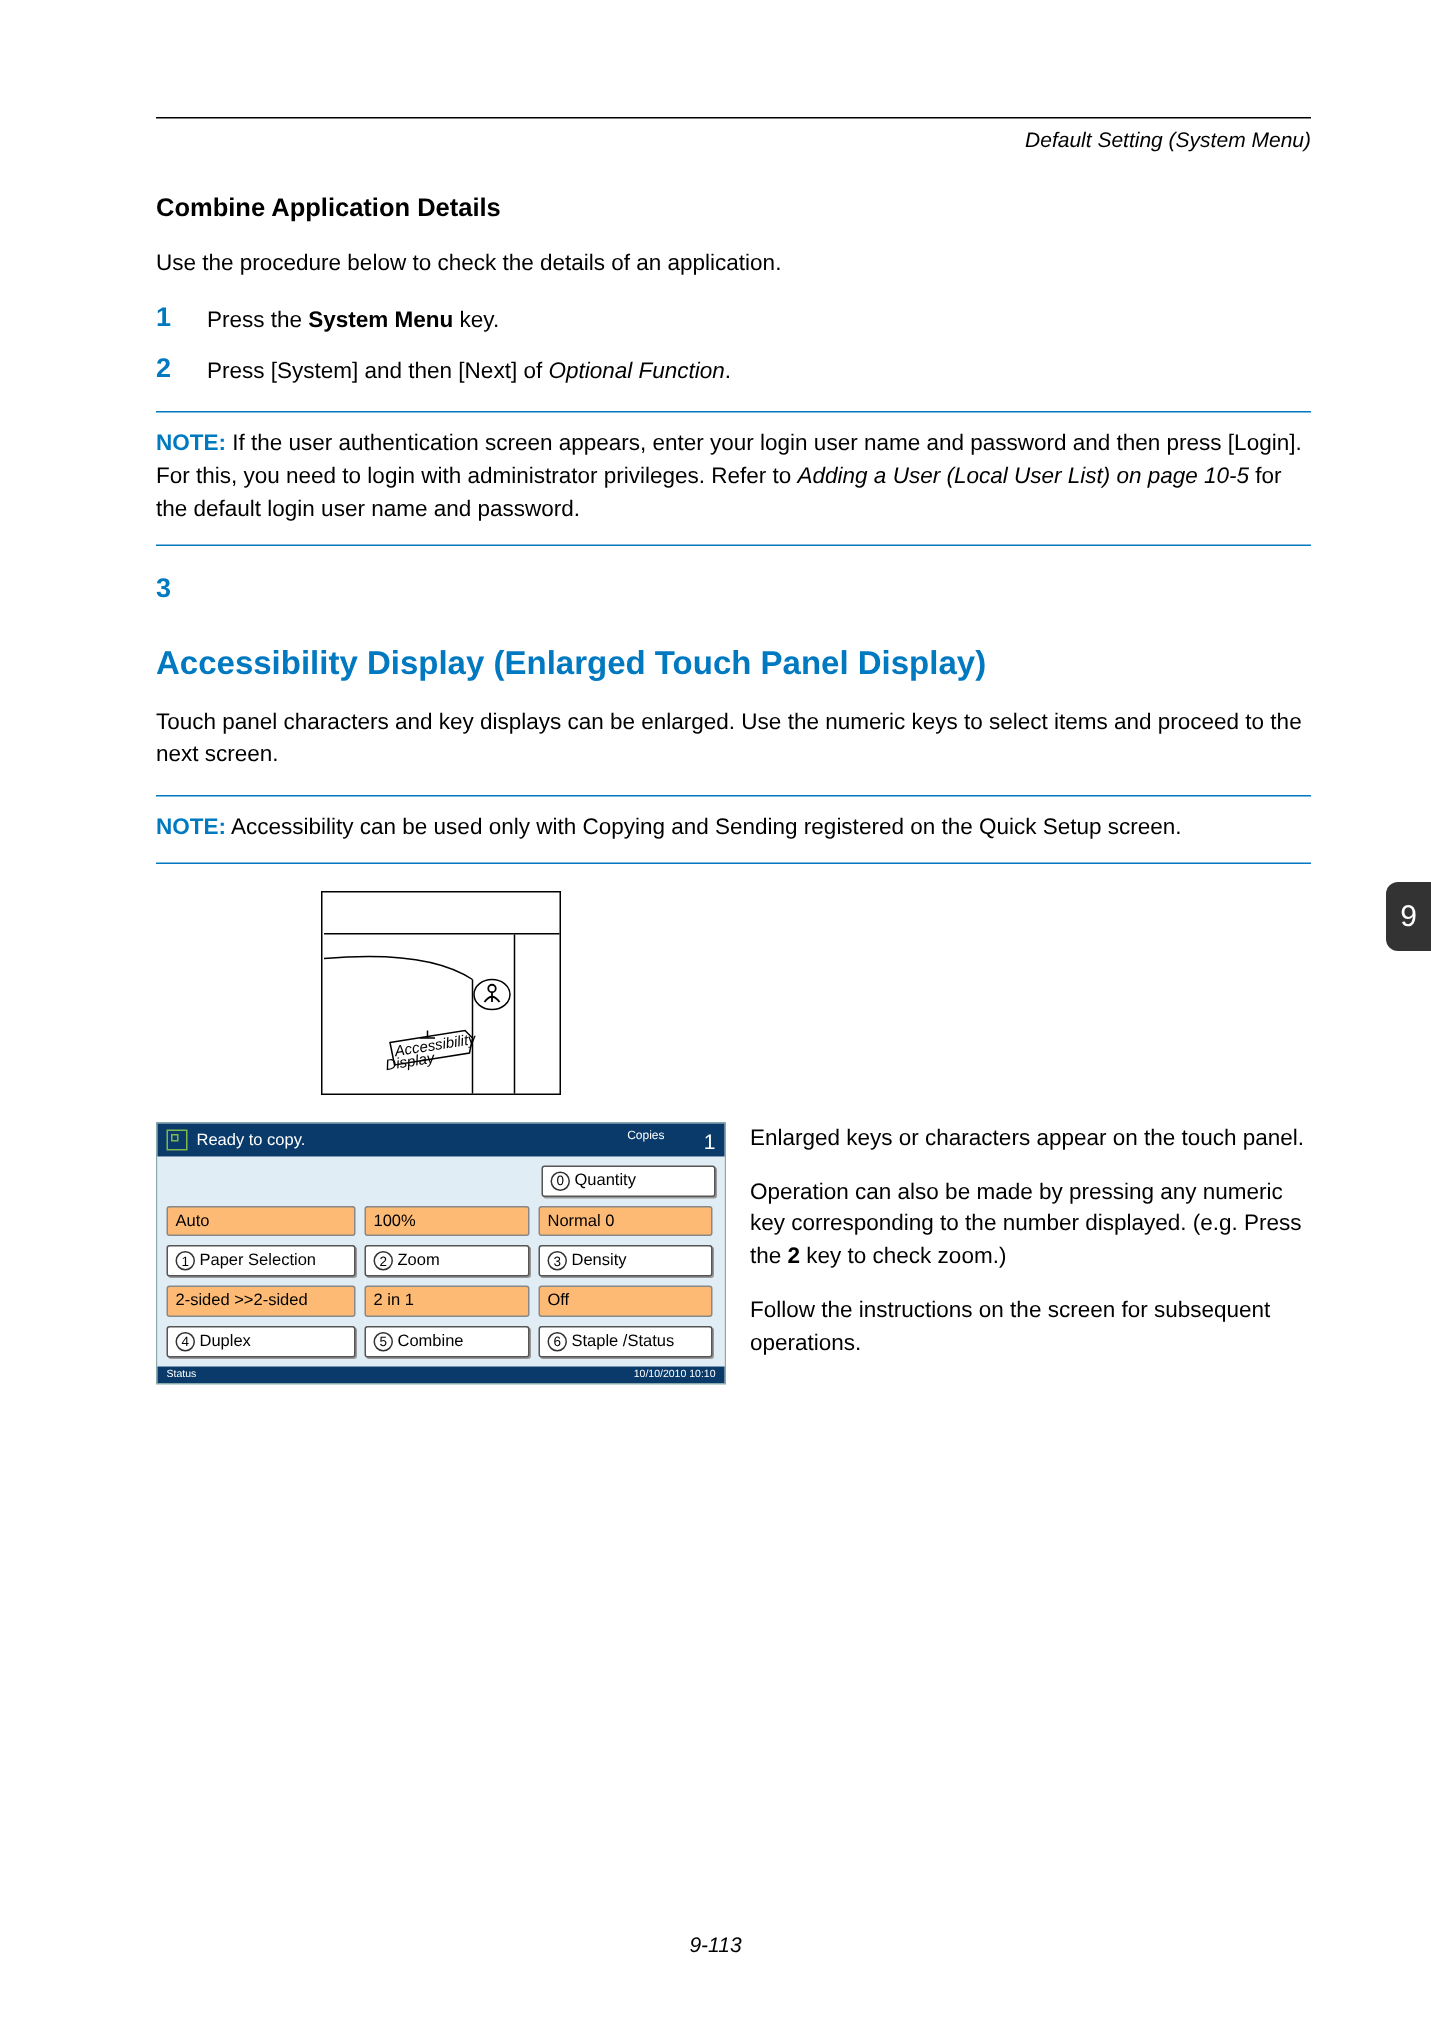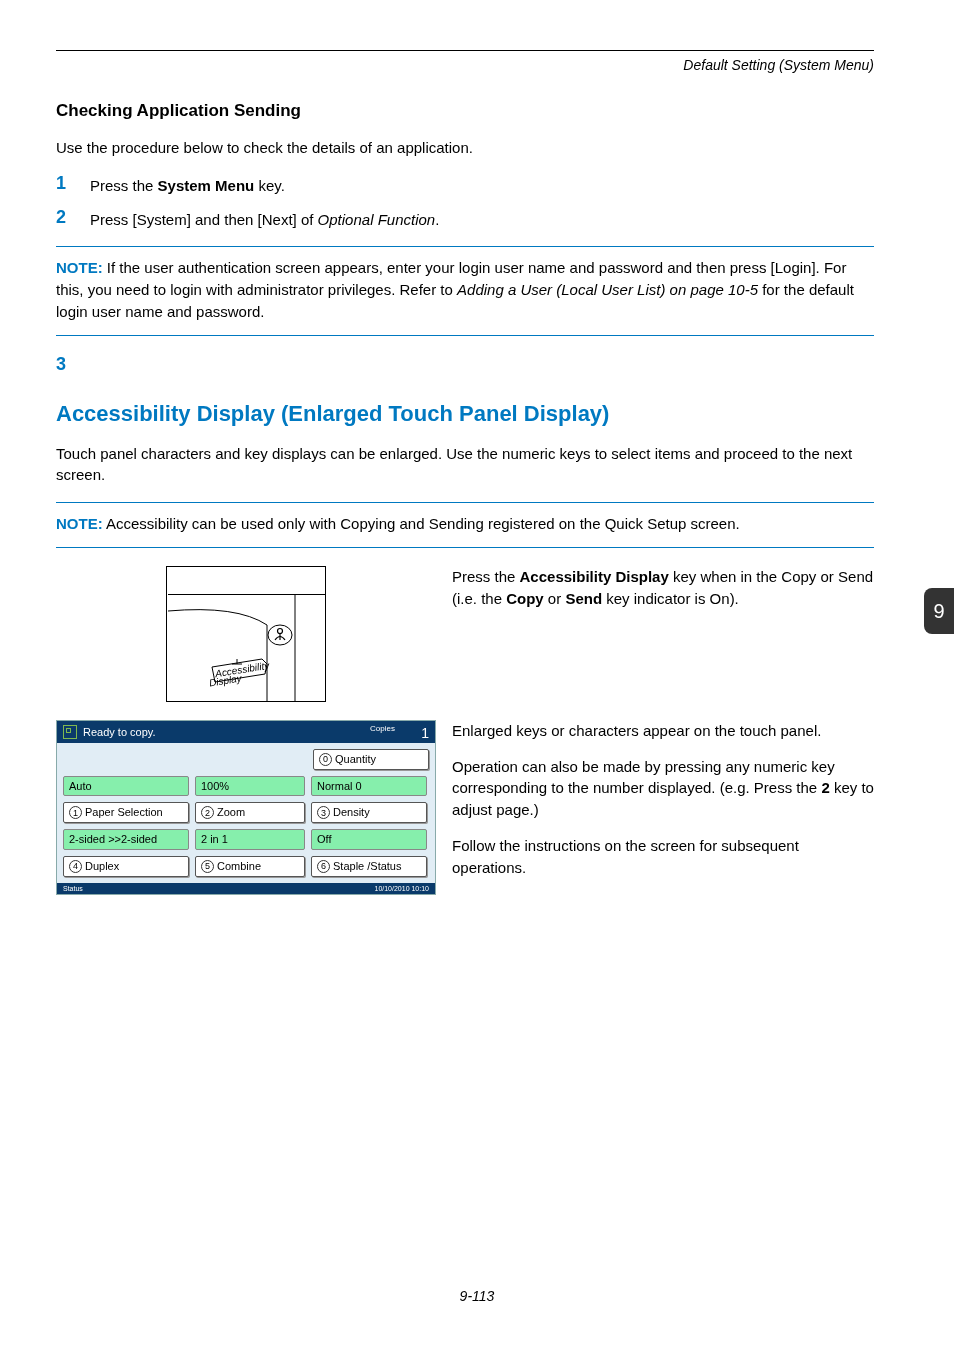--- a/index.html
+++ b/index.html
@@ -5,22 +5,23 @@
   * { box-sizing: border-box; margin: 0; padding: 0; }
   body {
     width: 954px;
     height: 1350px;
     font-family: Arial, Helvetica, sans-serif;
     color: #000;
     position: relative;
     background: #fff;
   }
   .page {
-    padding: 50px 80px 40px 56px;
-    position: relative;
+    padding: 50px 80px 40px 104px;
+    position: relative;
+    margin-top: 28px;
   }
   .top-rule {
     border-top: 1px solid #000;
     margin-bottom: 6px;
   }
   .running-head {
     font-style: italic;
     font-size: 14px;
     text-align: right;
     margin-bottom: 28px;
@@ -165,21 +166,21 @@
     gap: 6px;
     margin-top: 6px;
   }
   .row.first { margin-top: 0; }
   .qty-row {
     display: flex;
     justify-content: flex-end;
     margin-bottom: 6px;
   }
   .qty-row .btn { width: 116px; }
-  .static { background: #86efac; border: 1px solid #888; box-shadow: none; }
+  .static { background: #fdba74; border: 1px solid #888; box-shadow: none; }
   .num-circ {
     display: inline-flex;
     width: 13px; height: 13px;
     border: 1px solid #333;
     border-radius: 50%;
     align-items: center; justify-content: center;
     font-size: 9px;
     margin-right: 3px;
     flex-shrink: 0;
   }
@@ -201,21 +202,21 @@
     font-size: 14px;
   }
 </style>
 </head>
 <body>
 
 <div class="page">
   <div class="top-rule"></div>
   <div class="running-head">Default Setting (System Menu)</div>
 
-  <h3 class="check-title">Checking Application Sending</h3>
+  <h3 class="check-title">Combine Application Details</h3>
   <p class="body">Use the procedure below to check the details of an application.</p>
 
   <div class="step">
     <div class="step-num">1</div>
     <div class="step-text">
       <span>Press the </span><span class="bold">System Menu</span><span> key.</span>
     </div>
   </div>
 
   <div class="step">
@@ -262,23 +263,20 @@
           <line x1="65" y1="97" x2="75" y2="97" stroke="#000"></line>
         </svg>
         <div style="position:absolute; left:48px; top:98px; font-size:10px; font-style:italic; transform:rotate(-9deg); line-height:1;">
           <div>Accessibility</div>
         </div>
         <div style="position:absolute; left:42px; top:109px; font-size:10px; font-style:italic; transform:rotate(-9deg); line-height:1;">
           <div>Display</div>
         </div>
       </div>
     </div>
-    <div class="text-col">
-      <span>Press the </span><span class="bold">Accessibility Display</span><span> key when in the Copy or Send (i.e. the </span><span class="bold">Copy</span><span> or </span><span class="bold">Send</span><span> key indicator is On).</span>
-    </div>
   </div>
 
   <div class="illus-row" style="align-items:flex-start;">
     <div class="illus-col" style="justify-content:flex-end;">
       <div class="panel">
         <div class="panel-header">
           <span class="icon-sq"></span>
           <span>Ready to copy.</span>
           <span class="copies-label">Copies</span>
           <span class="copies-count">1</span>
@@ -331,21 +329,21 @@
         </div>
         <div class="panel-status">
           <span>Status</span>
           <span>10/10/2010  10:10</span>
         </div>
       </div>
     </div>
     <div class="text-col">
       <p class="body">Enlarged keys or characters appear on the touch panel.</p>
       <p class="body">
-        <span>Operation can also be made by pressing any numeric key corresponding to the number displayed. (e.g. Press the </span><span class="bold">2</span><span> key to adjust page.)</span>
+        <span>Operation can also be made by pressing any numeric key corresponding to the number displayed. (e.g. Press the </span><span class="bold">2</span><span> key to check zoom.)</span>
       </p>
       <p class="body">Follow the instructions on the screen for subsequent operations.</p>
     </div>
   </div>
 
 </div>
 
 <div class="side-tab">9</div>
 <div class="footer">9-113</div>
 

